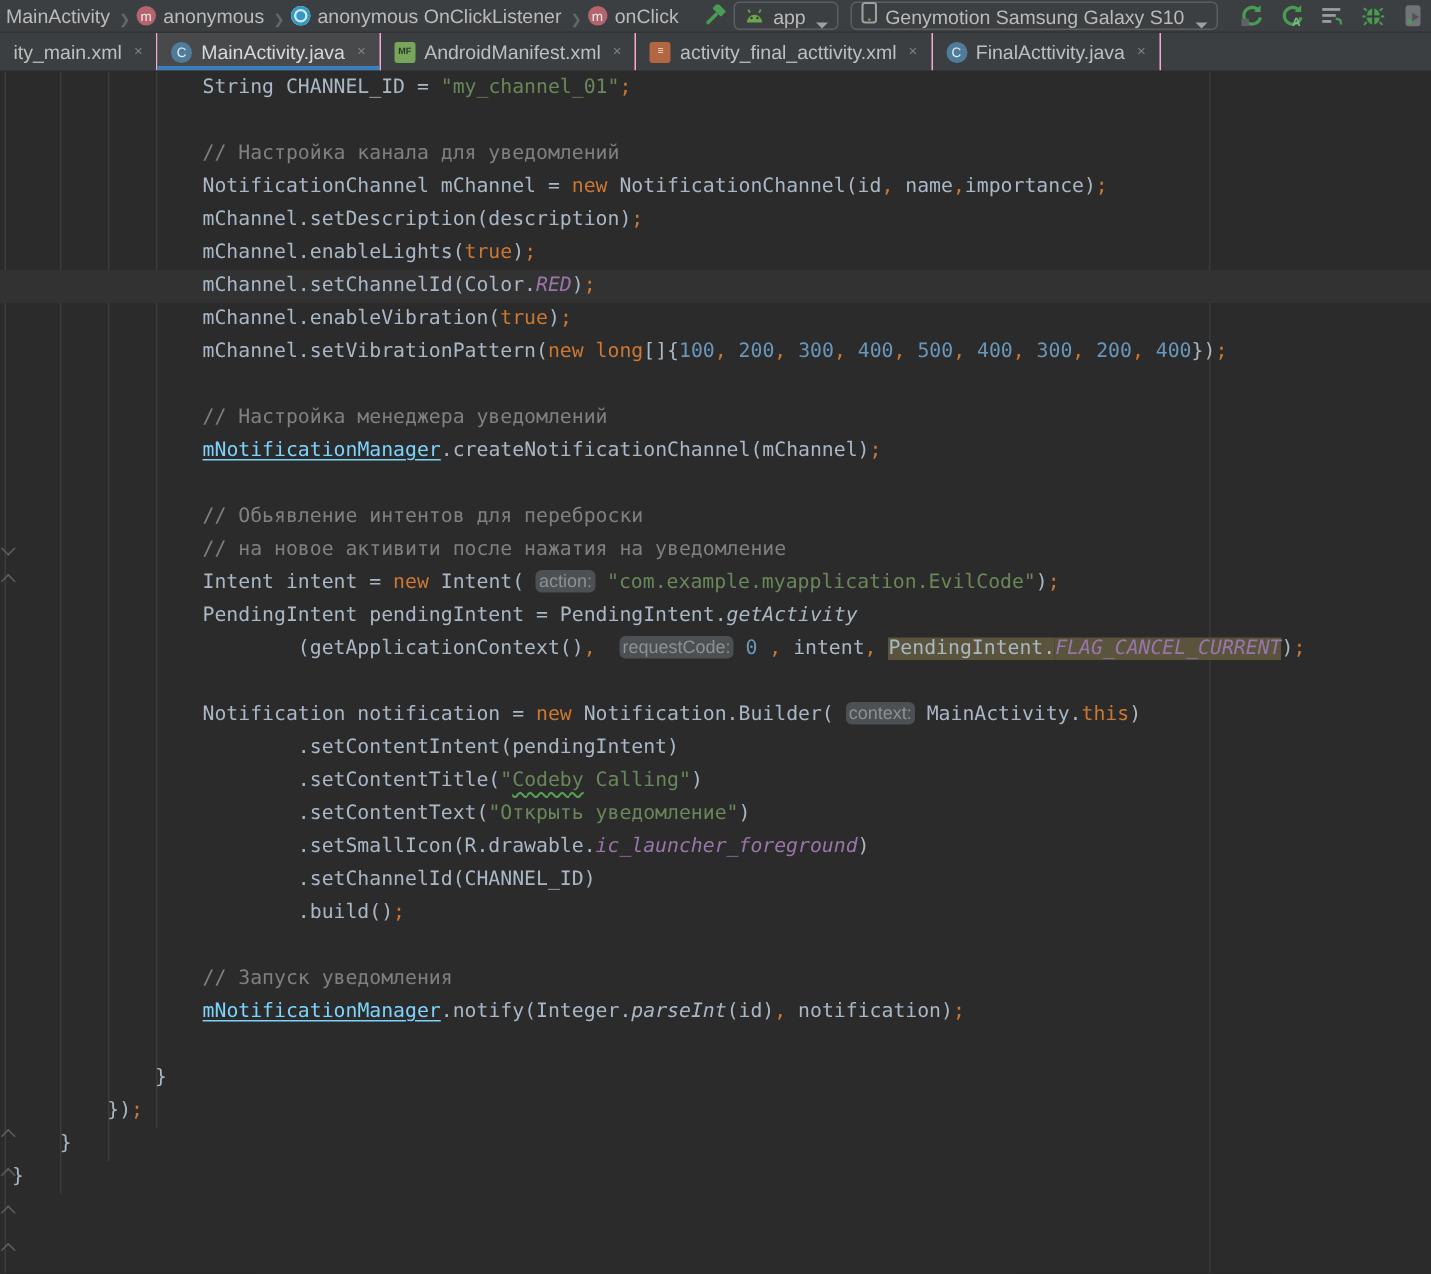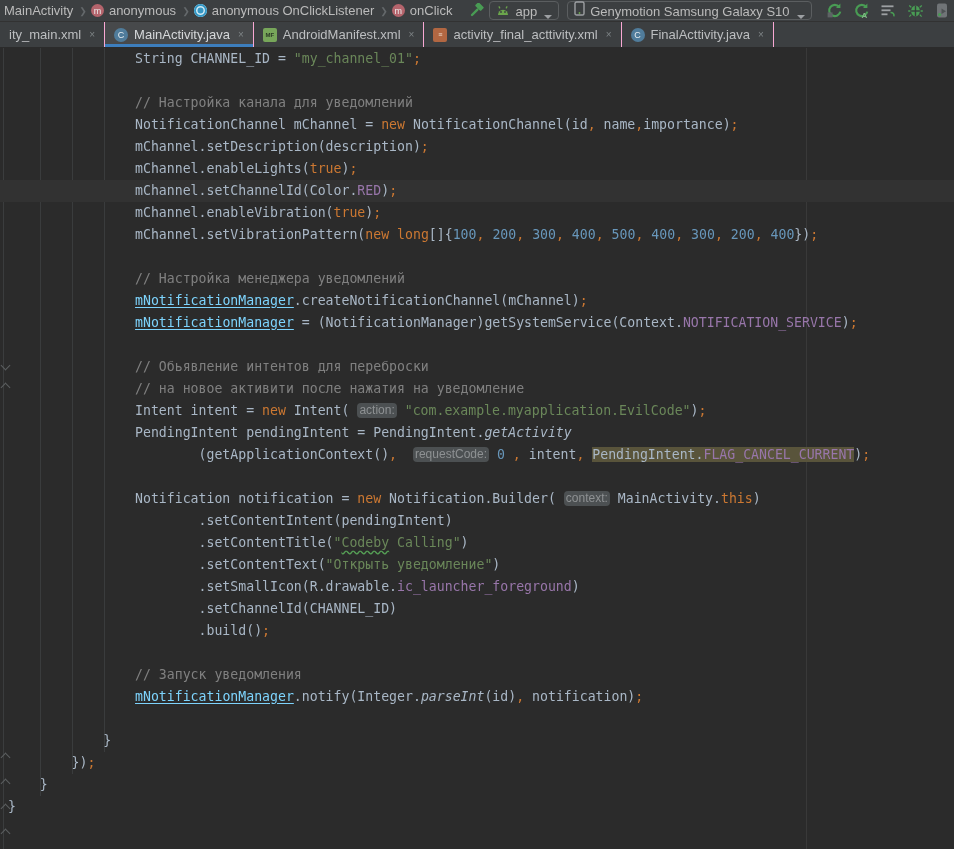--- a/index.html
+++ b/index.html
@@ -3,21 +3,21 @@
 <meta charset="utf-8">
 <style>
   * { margin:0; padding:0; box-sizing:border-box; }
   html,body { width:954px; height:849px; overflow:hidden; background:#2B2B2B;
               font-family:"Liberation Sans", sans-serif; }
   #app { position:relative; width:954px; height:849px; display:flex; flex-direction:column; }
 
   
   .toolbar { height:22px; background:#3C3F41; display:flex; align-items:center;
              border-bottom:1px solid #323232; white-space:nowrap; overflow:hidden; flex:0 0 22px; }
-  .crumbs { display:flex; align-items:center; padding-left:2px; }
+  .crumbs { display:flex; align-items:flex-end; padding-left:2px; }
   .crumb { display:flex; align-items:center; color:#BBBBBB; font-size:13px; cursor:default; }
   .crumb .lbl { padding:0 2px; }
   .crumb-sep { color:#64686B; font-size:9px; padding:0 4px; }
   .crumb-ic { width:13px; height:13px; border-radius:50%; display:inline-flex; align-items:center;
               justify-content:center; font-size:9px; color:#ECECEC; margin-right:3px; }
   .crumb-ic.method { background:#B4646C; }
   .crumb-ic.anon   { background:#3597C4; box-shadow:inset 0 0 0 2px #3597C4, inset 0 0 0 3.5px #CFE9F4; }
   .tb-gap { width:14px; }
   .combo { display:flex; align-items:flex-end; height:19px; border:1px solid #5B5E60; border-radius:4px;
            padding:0 6px; margin:0 4px; color:#BBBBBB; font-size:13px; gap:5px; }
@@ -52,21 +52,21 @@
 
   .code { position:relative; z-index:1; font-family:"DejaVu Sans Mono", monospace;
           font-size:13.2px; }
   .line { height:22px; line-height:22px; white-space:pre; padding-left:8px; }
   .line.hl { background:#323232; }
   .pl  { color:#A9B7C6; }
   .kw  { color:#CC7832; }
   .str { color:#6A8759; }
   .cm  { color:#808080; }
   .num { color:#6897BB; }
-  .cst { color:#9876AA; }
+  .cst { color:#9876AA; font-style:italic; }
   .fld { color:#7dd3fc; text-decoration:underline; text-underline-offset:2px; }
   .stm { color:#A9B7C6; font-style:italic; }
   .pn  { color:#CC7832; }
   .mark { background:#59543B; }
   .wavy { color:#6A8759; text-decoration:underline wavy #55A055; text-underline-offset:3px; }
   .hint { background:#4C5052; color:#8E9193; border-radius:4px; padding:0 2px; height:15px;
           line-height:15px; display:inline-block; font-size:12px;
           font-family:"Liberation Sans", sans-serif; vertical-align:1px; }
 </style>
 </head>
@@ -217,21 +217,20 @@
         <div class="line"><span class="cm">                // Настройка канала для уведомлений</span></div>
         <div class="line"><span class="pl">                NotificationChannel mChannel = </span><span class="kw">new</span><span class="pl"> NotificationChannel(id</span><span class="pn">,</span><span class="pl"> name</span><span class="pn">,</span><span class="pl">importance)</span><span class="pn">;</span></div>
         <div class="line"><span class="pl">                mChannel.setDescription(description)</span><span class="pn">;</span></div>
         <div class="line"><span class="pl">                mChannel.enableLights(</span><span class="kw">true</span><span class="pl">)</span><span class="pn">;</span></div>
         <div class="line hl"><span class="pl">                mChannel.setChannelId(Color.</span><span class="cst">RED</span><span class="pl">)</span><span class="pn">;</span></div>
         <div class="line"><span class="pl">                mChannel.enableVibration(</span><span class="kw">true</span><span class="pl">)</span><span class="pn">;</span></div>
         <div class="line"><span class="pl">                mChannel.setVibrationPattern(</span><span class="kw">new</span><span class="pl"> </span><span class="kw">long</span><span class="pl">[]{</span><span class="num">100</span><span class="pn">,</span><span class="pl"> </span><span class="num">200</span><span class="pn">,</span><span class="pl"> </span><span class="num">300</span><span class="pn">,</span><span class="pl"> </span><span class="num">400</span><span class="pn">,</span><span class="pl"> </span><span class="num">500</span><span class="pn">,</span><span class="pl"> </span><span class="num">400</span><span class="pn">,</span><span class="pl"> </span><span class="num">300</span><span class="pn">,</span><span class="pl"> </span><span class="num">200</span><span class="pn">,</span><span class="pl"> </span><span class="num">400</span><span class="pl">})</span><span class="pn">;</span></div>
         <div class="line"></div>
         <div class="line"><span class="cm">                // Настройка менеджера уведомлений</span></div>
         <div class="line"><span class="pl">                </span><span class="fld">mNotificationManager</span><span class="pl">.createNotificationChannel(mChannel)</span><span class="pn">;</span></div>
-        <div class="line"><span class="pl">                </span><span class="fld">mNotificationManager</span><span class="pl"> = (NotificationManager)getSystemService(Context.</span><span class="cst">NOTIFICATION_SERVICE</span><span class="pl">)</span><span class="pn">;</span></div>
         <div class="line"></div>
         <div class="line"><span class="cm">                // Обьявление интентов для переброски</span></div>
         <div class="line"><span class="cm">                // на новое активити после нажатия на уведомление</span></div>
         <div class="line"><span class="pl">                Intent intent = </span><span class="kw">new</span><span class="pl"> Intent( </span><span class="hint">action:</span><span class="pl"> </span><span class="str">"com.example.myapplication.EvilCode"</span><span class="pl">)</span><span class="pn">;</span></div>
         <div class="line"><span class="pl">                PendingIntent pendingIntent = PendingIntent.</span><span class="stm">getActivity</span></div>
         <div class="line"><span class="pl">                        (getApplicationContext()</span><span class="pn">,</span><span class="pl">  </span><span class="hint">requestCode:</span><span class="pl"> </span><span class="num">0</span><span class="pl"> </span><span class="pn">,</span><span class="pl"> intent</span><span class="pn">,</span><span class="pl"> </span><span class="pl mark">PendingIntent.</span><span class="cst mark">FLAG_CANCEL_CURRENT</span><span class="pl">)</span><span class="pn">;</span></div>
         <div class="line"></div>
         <div class="line"><span class="pl">                Notification notification = </span><span class="kw">new</span><span class="pl"> Notification.Builder( </span><span class="hint">context:</span><span class="pl"> MainActivity.</span><span class="kw">this</span><span class="pl">)</span></div>
         <div class="line"><span class="pl">                        .setContentIntent(pendingIntent)</span></div>
         <div class="line"><span class="pl">                        .setContentTitle(</span><span class="str">"</span><span class="str wavy">Codeby</span><span class="str"> Calling"</span><span class="pl">)</span></div>

